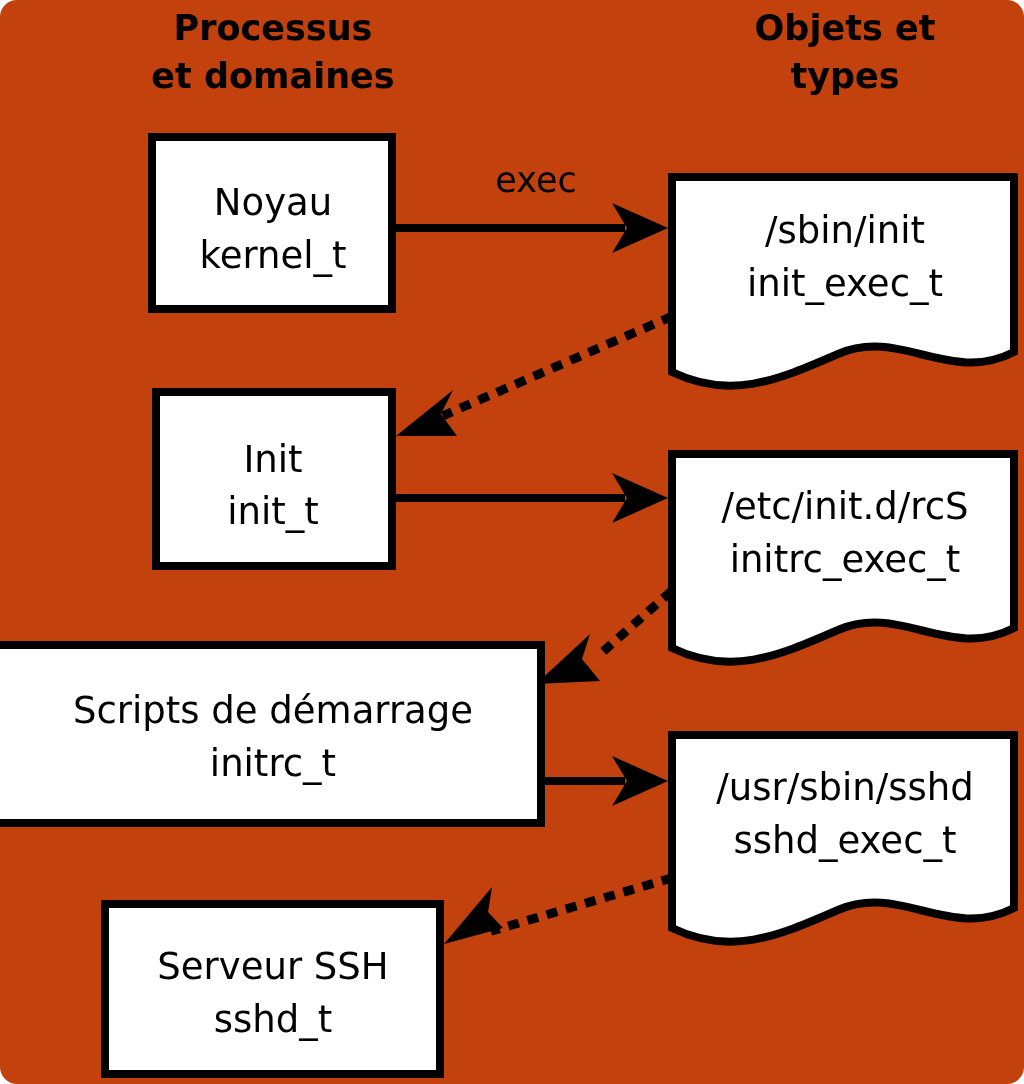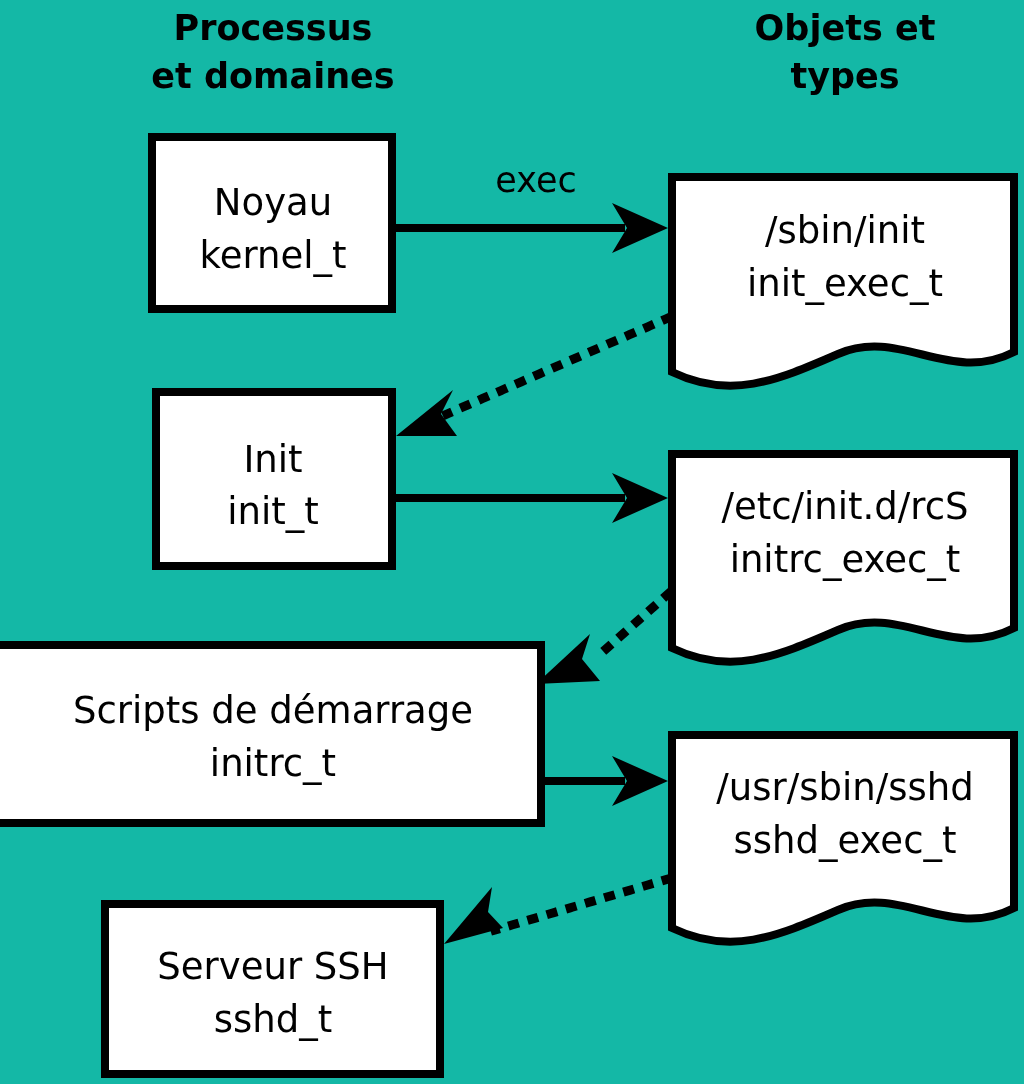--- a/index.html
+++ b/index.html
@@ -7,22 +7,23 @@
     padding: 0;
     background: #ffffff;
   }
   body {
     font-family: "DejaVu Sans", sans-serif;
   }
   #stage {
     position: relative;
     width: 1024px;
     height: 1084px;
-    background: #14b8a6;
+    background: #c2410c;
     overflow: hidden;
+    border-radius: 17px;
   }
   #diagram-svg {
     position: absolute;
     left: 0;
     top: 0;
     width: 1024px;
     height: 1084px;
   }
   .col-header {
     font-family: "DejaVu Sans", sans-serif;

